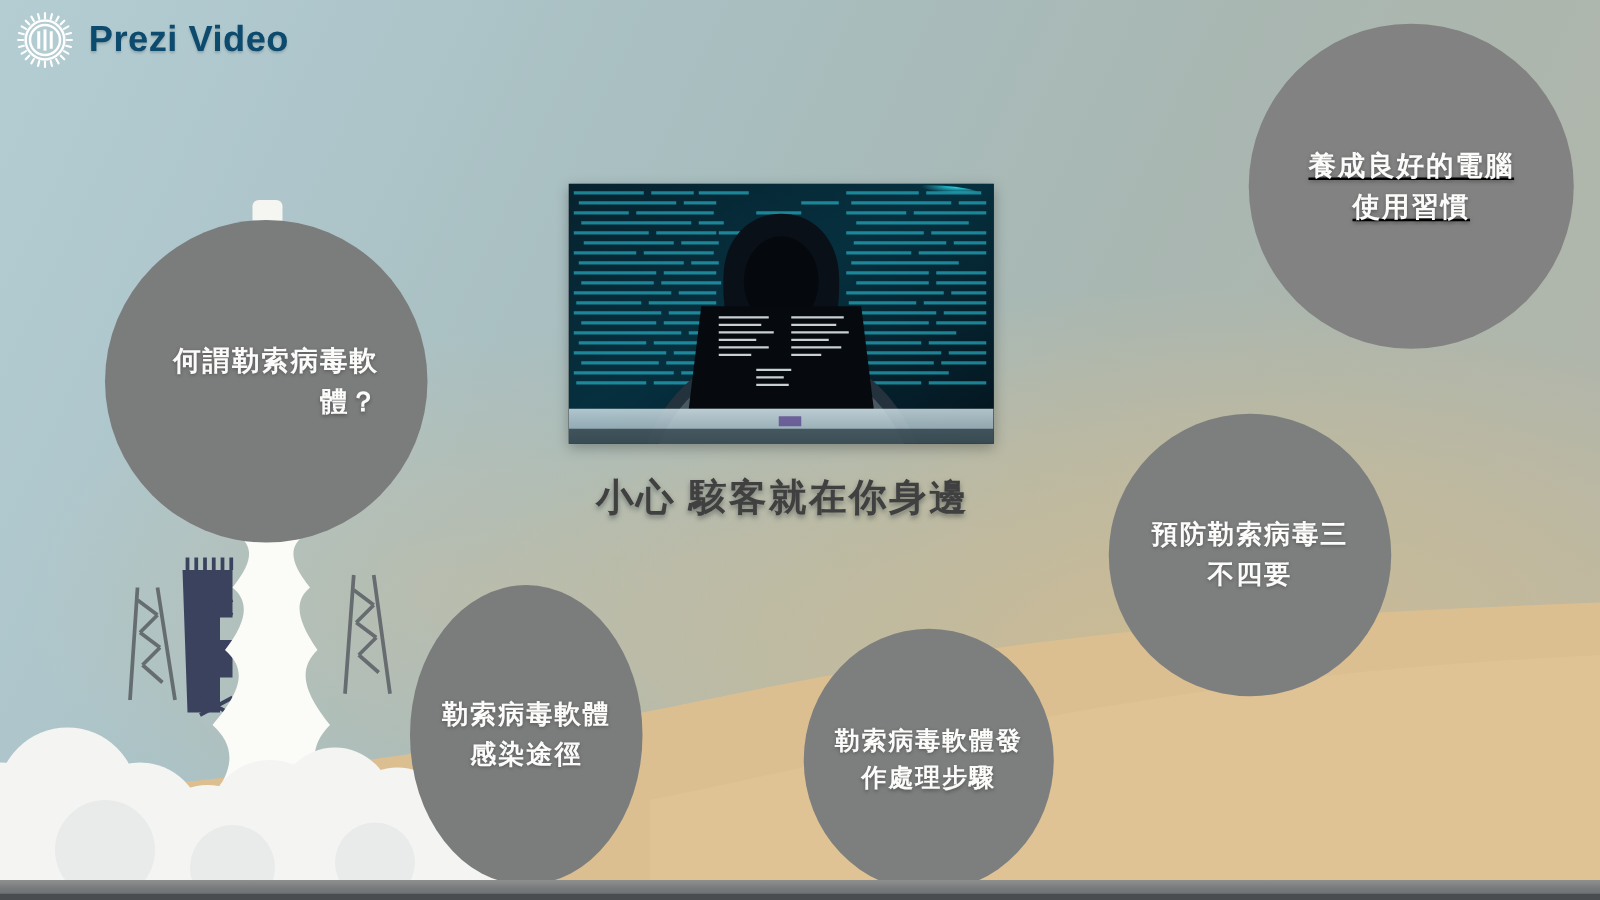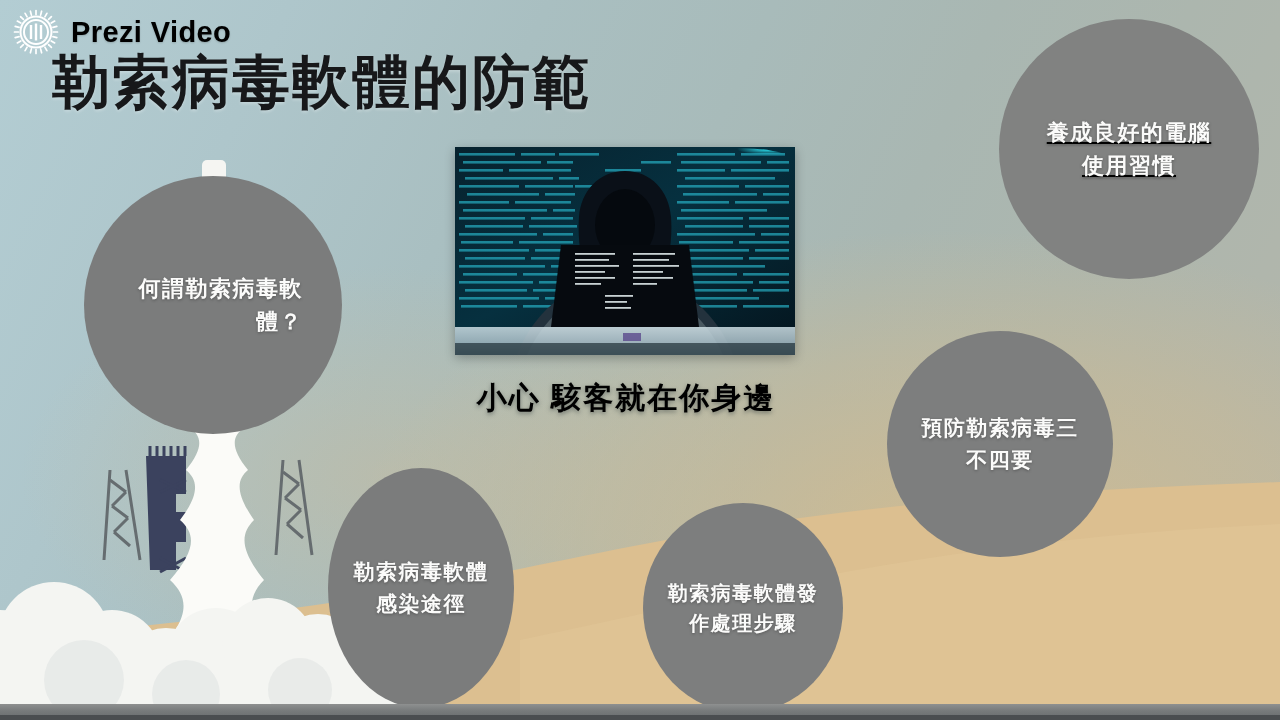--- a/index.html
+++ b/index.html
@@ -53,21 +53,21 @@
   .rocket-wrap { position:absolute; left:0; bottom:0; width:560px; height:560px; }
   .rocket-wrap svg { display:block; }
 
   
   .brand {
     position:absolute; left:12px; top:8px;
     display:flex; align-items:center; gap:11px;
   }
   .brand-logo { width:48px; height:48px; display:block; }
   .brand-name {
-    color:#000000; font-size:29px; font-weight:700; letter-spacing:.4px;
+    color:#0c4a6e; font-size:29px; font-weight:700; letter-spacing:.4px;
     text-shadow:0 1px 2px rgba(0,0,0,.18);
   }
 
   .slide-title {
     position:absolute; left:52px; top:52px;
     font-size:58px; font-weight:700; color:#17181a;
     letter-spacing:2px; line-height:1.05;
     text-shadow:0 2px 3px rgba(255,255,255,.25);
     white-space:nowrap;
   }
@@ -75,21 +75,21 @@
   
   .media {
     position:absolute; left:455px; top:147px; width:340px; height:208px;
     background:#040c16; overflow:hidden;
     box-shadow:0 3px 10px rgba(0,0,0,.28);
   }
   .media svg { display:block; width:340px; height:208px; }
 
   .media-caption {
     position:absolute; left:440px; top:378px; width:372px;
-    text-align:center; color:#000000;
+    text-align:center; color:#404040;
     font-size:30px; font-weight:700; letter-spacing:2px;
     text-shadow:0 2px 4px rgba(60,70,70,.55);
     white-space:nowrap;
   }
 
   
   .bubble {
     position:absolute; border-radius:50%;
     background:#7c7d7d;
     display:flex; align-items:center; justify-content:center;
@@ -224,21 +224,20 @@
           <line x1="3.2" y1="18.4" x2="7.1" y2="19.4"></line>
         <line x1="5.3" y1="13.1" x2="8.8" y2="15.1"></line>
           <line x1="8.6" y1="8.6" x2="11.4" y2="11.4"></line>
         <line x1="13.1" y1="5.3" x2="15.1" y2="8.8"></line>
           <line x1="18.4" y1="3.2" x2="19.4" y2="7.1"></line>
       </g>
     </svg>
     <span class="brand-name">Prezi Video</span>
   </div>
 
-  <h1 class="slide-title">勒索病毒軟體的防範</h1>
 
   <div class="media">
     <svg viewBox="0 0 340 208" preserveAspectRatio="none" aria-hidden="true">
       <defs>
         <linearGradient id="codebg" x1="0" y1="0" x2="1" y2="1">
           <stop offset="0%" stop-color="#07222e"></stop>
           <stop offset="45%" stop-color="#06303f"></stop>
           <stop offset="100%" stop-color="#04141d"></stop>
         </linearGradient>
         <radialGradient id="glow" cx="0.82" cy="0.06" r="0.3">

